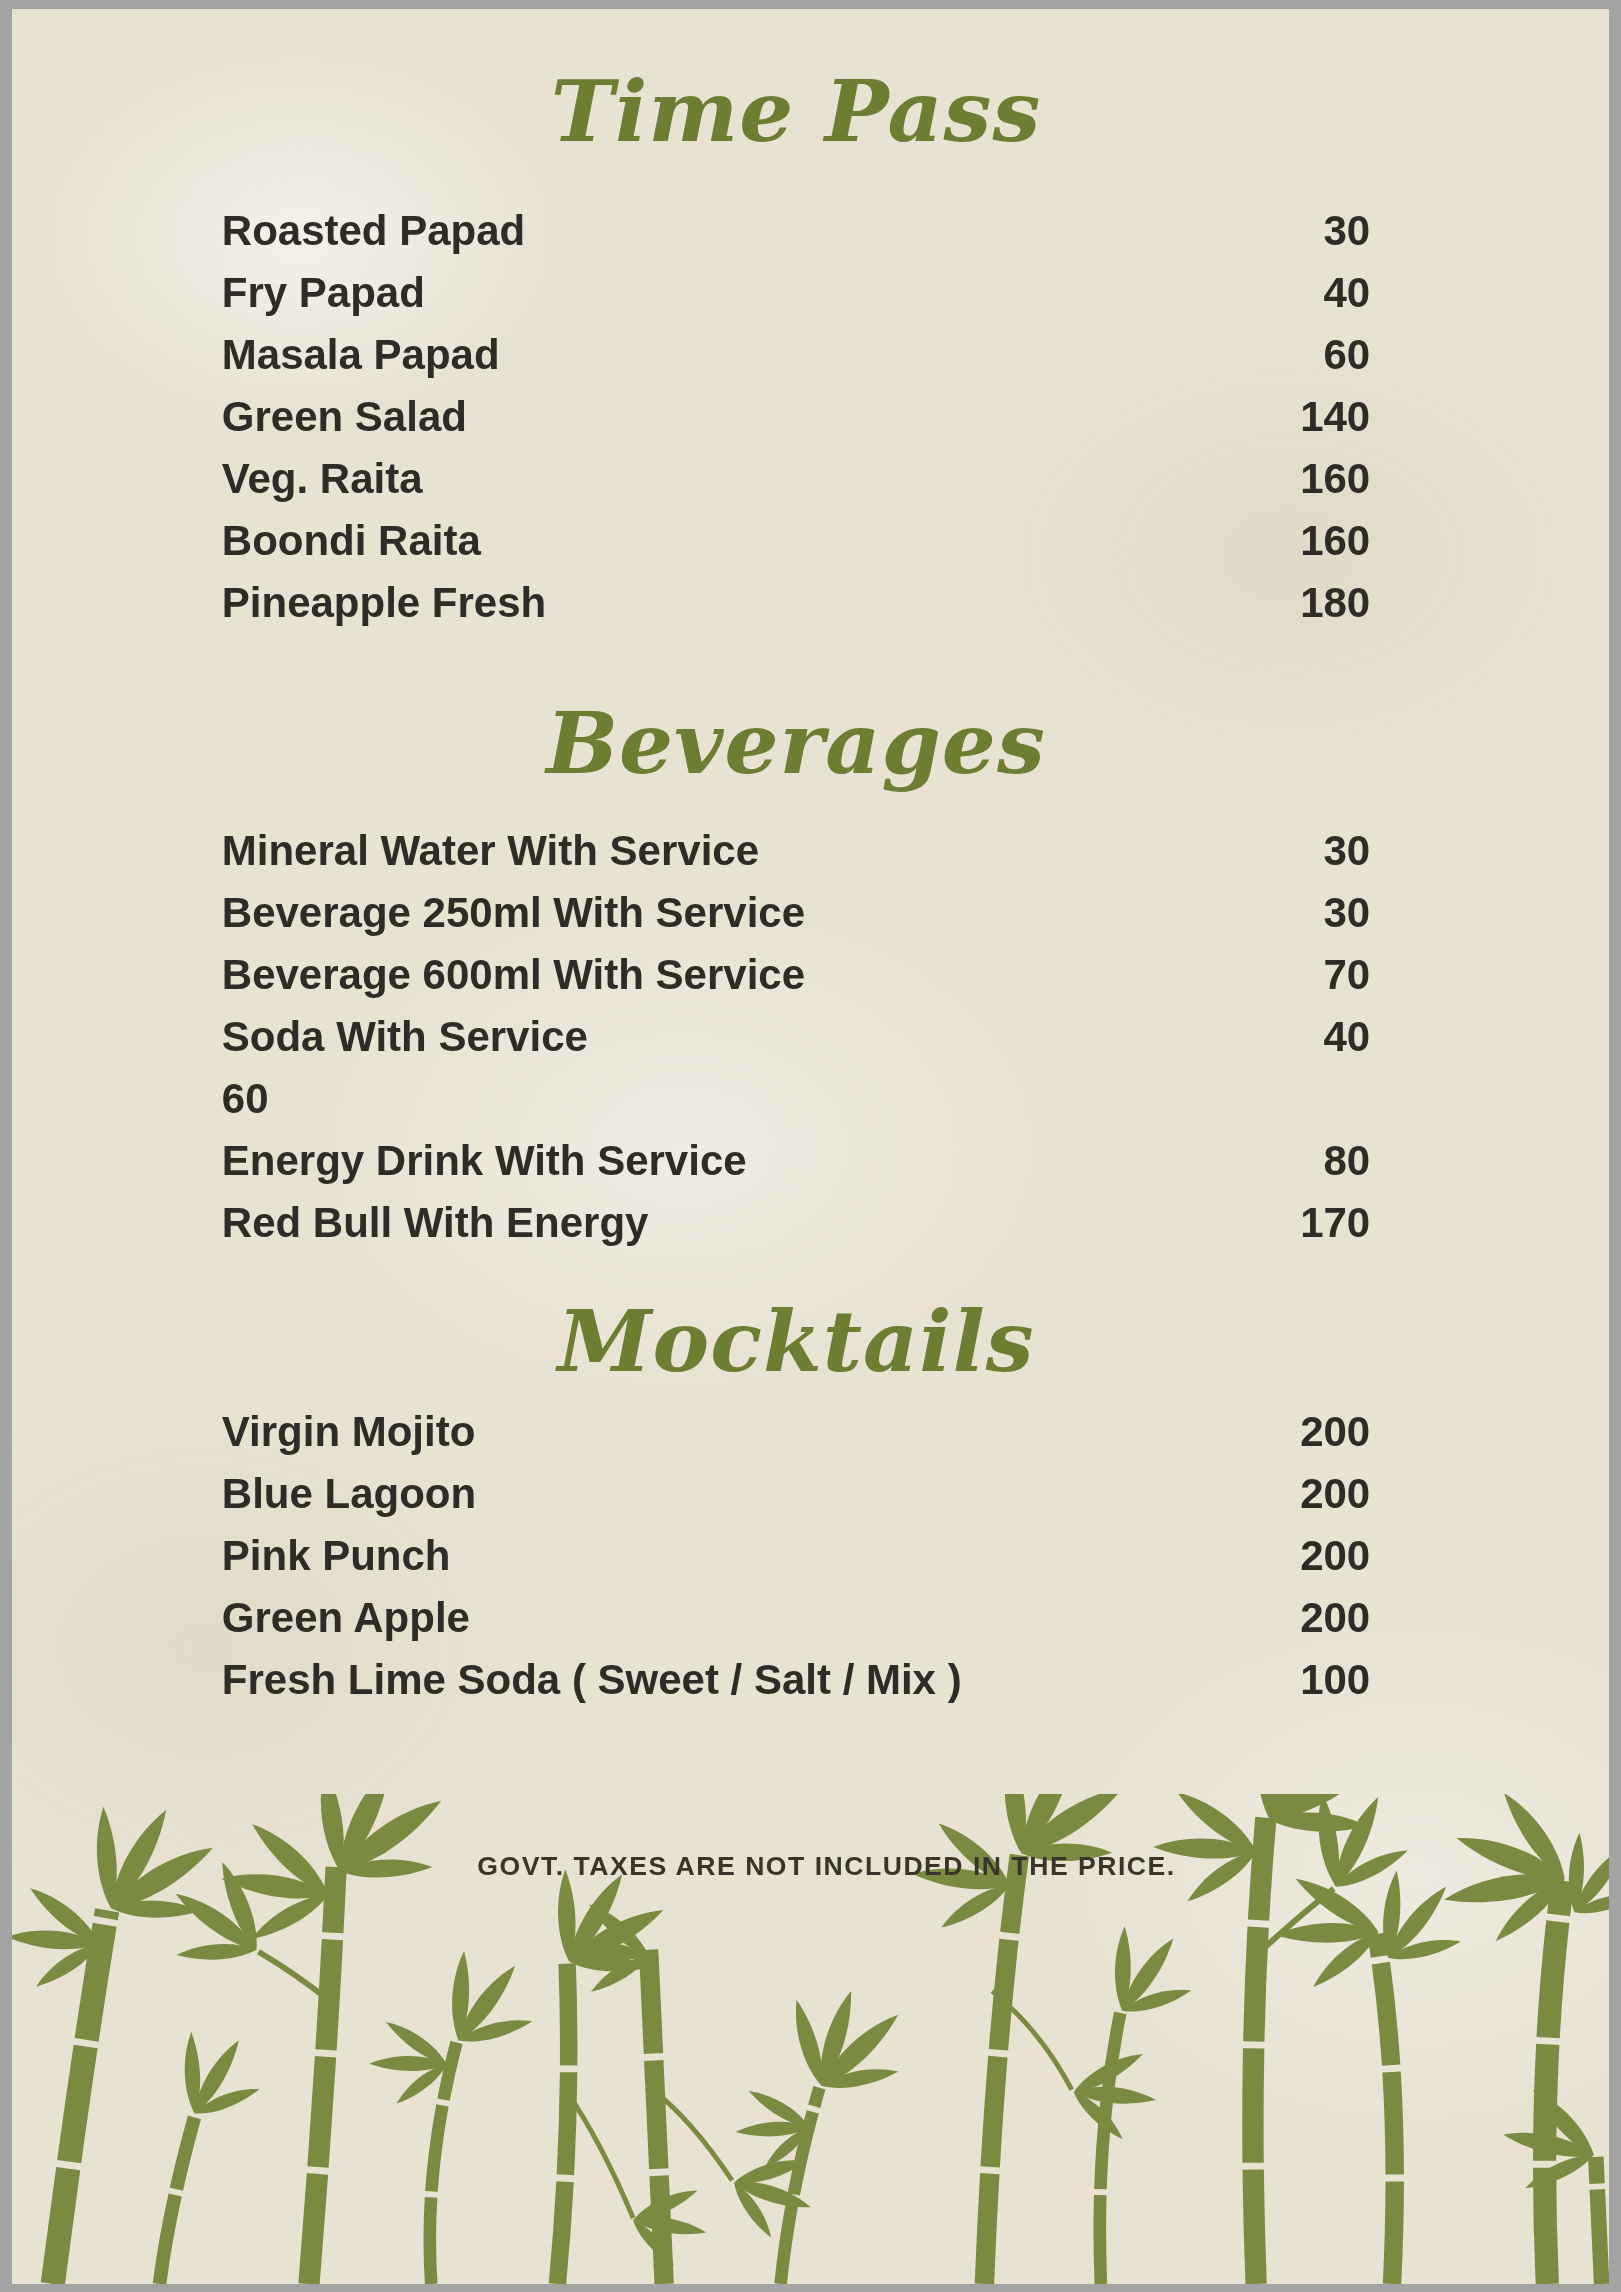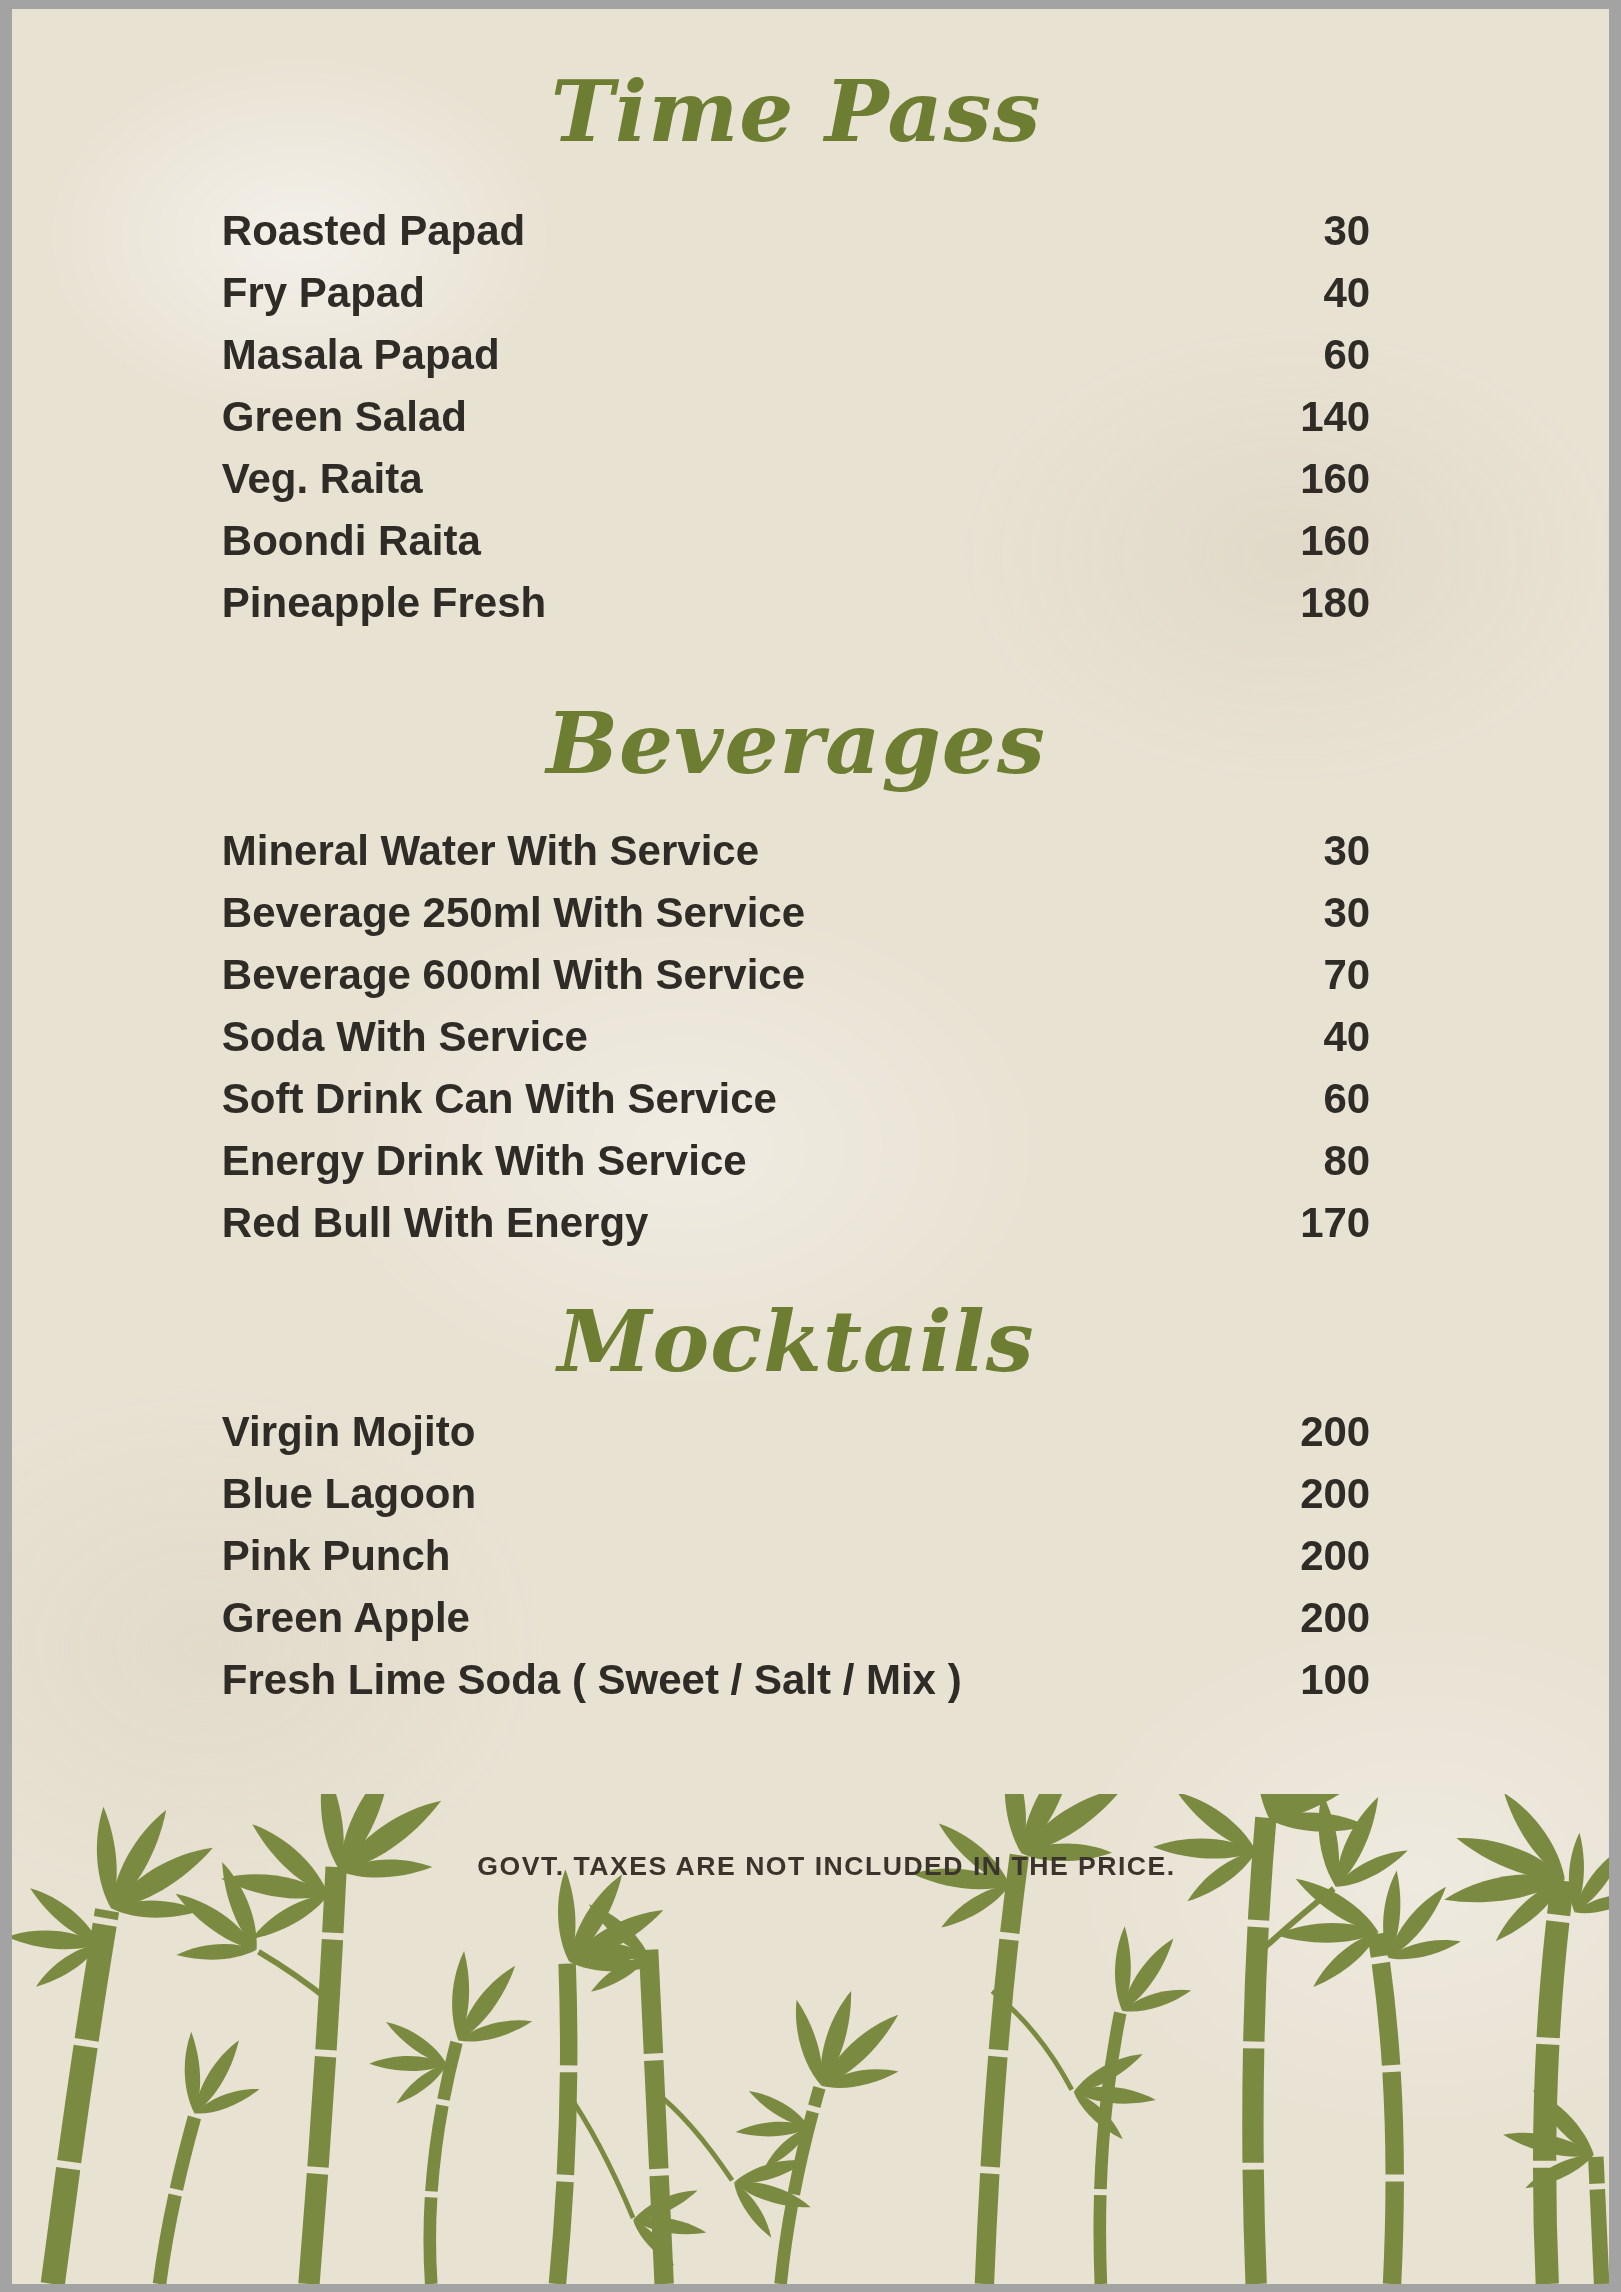--- a/index.html
+++ b/index.html
@@ -133,21 +133,20 @@
         </li>
         <li class="row">
           <span class="item">Beverage 600ml With Service</span>
           <span class="price">70</span>
         </li>
         <li class="row">
           <span class="item">Soda With Service</span>
           <span class="price">40</span>
         </li>
         <li class="row">
-          <span class="item">Soft Drink Can With Service</span>
           <span class="price">60</span>
         </li>
         <li class="row">
           <span class="item">Energy Drink With Service</span>
           <span class="price">80</span>
         </li>
         <li class="row">
           <span class="item">Red Bull With Energy</span>
           <span class="price">170</span>
         </li>

